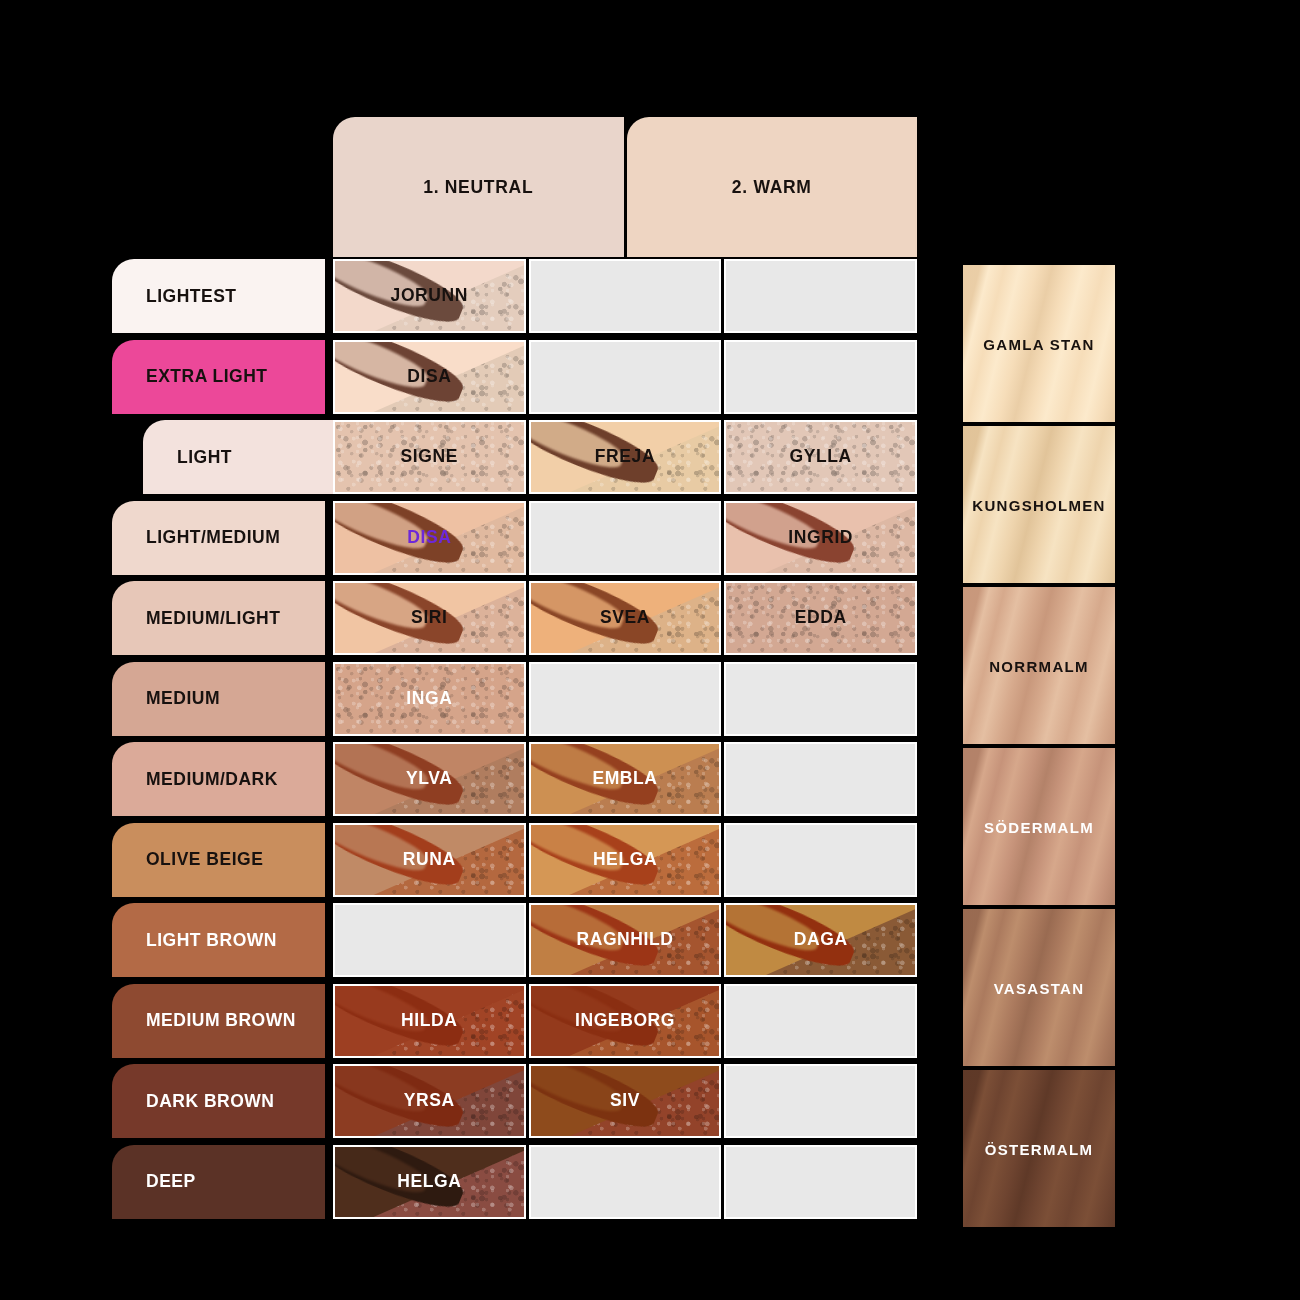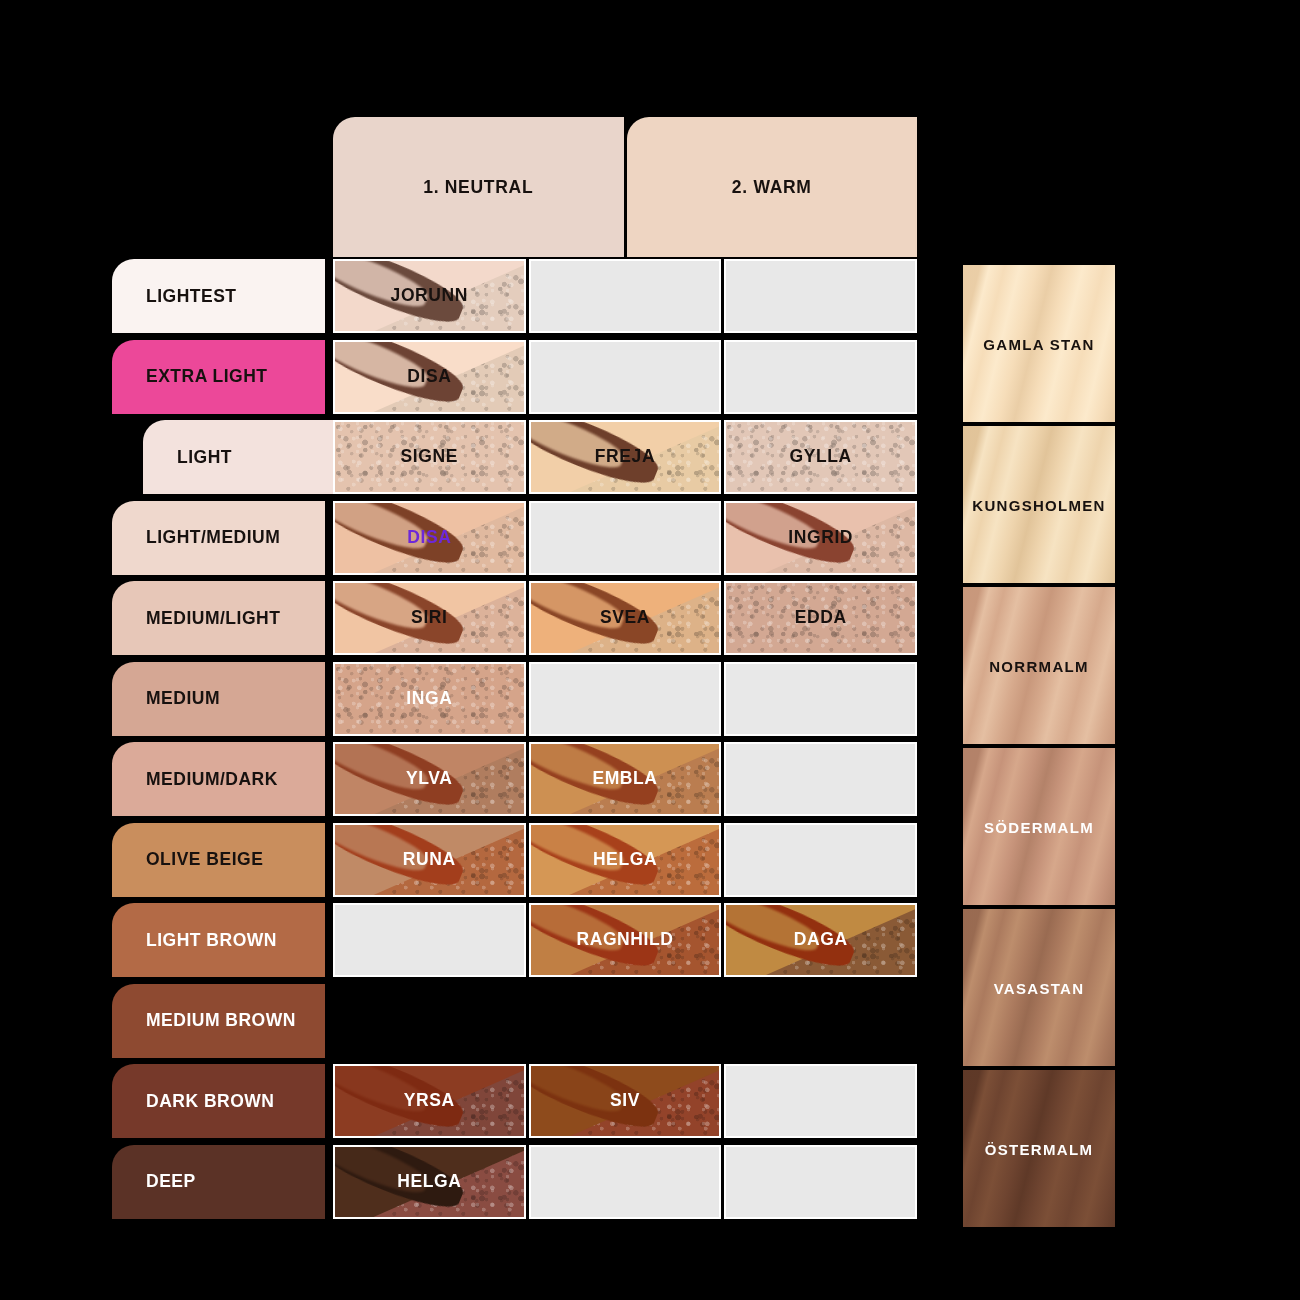--- a/index.html
+++ b/index.html
@@ -358,20 +358,41 @@
               <div class="streak2" style="background: rgb(192, 138, 66);"></div>
             </div>
             <span class="cell-label" style="color: rgb(255, 255, 255);">DAGA</span>
           </div>
         </div>
       </div>
       <div class="grid-row" style="top: 724.5px;">
         <div class="row-label" style="background: rgb(142, 74, 49);">
           <span class="row-label-text" style="color: rgb(255, 255, 255);">MEDIUM BROWN</span>
         </div>
+        <div class="cells">
+          <div class="cell">
+            <div class="cell-surface">
+              <div class="powder" style="background: rgb(161, 68, 38);"></div>
+              <div class="smooth" style="background: rgb(157, 63, 34);"></div>
+              <div class="streak" style="background: rgb(140, 45, 18);"></div>
+              <div class="streak2" style="background: rgb(157, 63, 34);"></div>
+            </div>
+            <span class="cell-label" style="color: rgb(255, 255, 255);">HILDA</span>
+          </div>
+          <div class="cell">
+            <div class="cell-surface">
+              <div class="powder" style="background: rgb(167, 85, 44);"></div>
+              <div class="smooth" style="background: rgb(148, 58, 28);"></div>
+              <div class="streak" style="background: rgb(138, 46, 17);"></div>
+              <div class="streak2" style="background: rgb(148, 58, 28);"></div>
+            </div>
+            <span class="cell-label" style="color: rgb(255, 255, 255);">INGEBORG</span>
+          </div>
+          <div class="cell empty" style="background: rgb(232, 232, 232);"></div>
+        </div>
       </div>
       <div class="grid-row" style="top: 885.5px;">
         <div class="row-label" style="background: rgb(91, 50, 38);">
           <span class="row-label-text" style="color: rgb(255, 255, 255);">DEEP</span>
         </div>
         <div class="cells">
           <div class="cell">
             <div class="cell-surface">
               <div class="powder" style="background: rgb(138, 76, 66);"></div>
               <div class="smooth" style="background: rgb(79, 46, 28);"></div>

